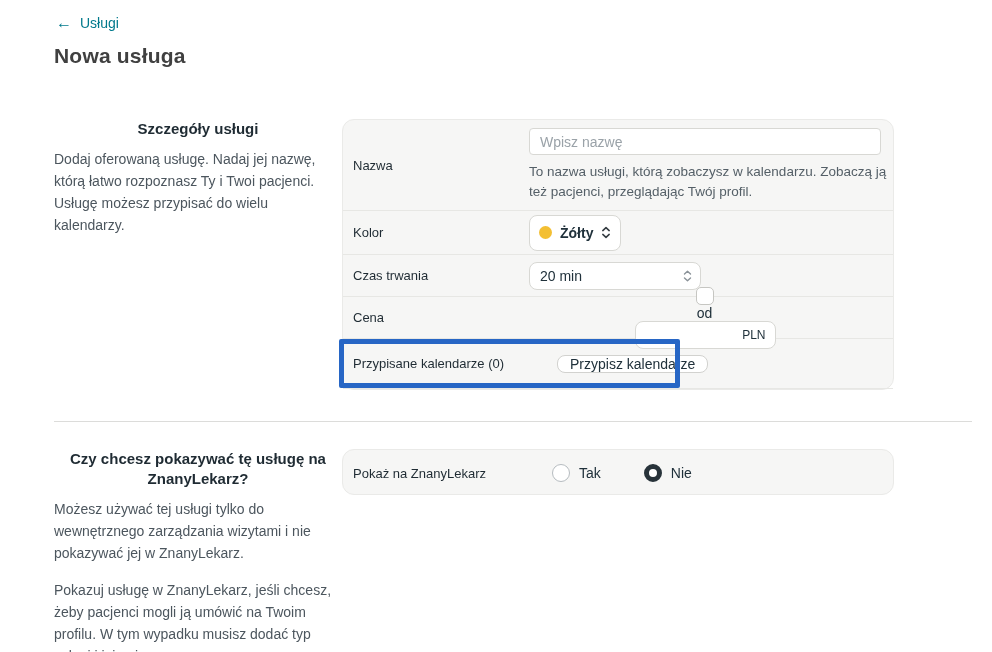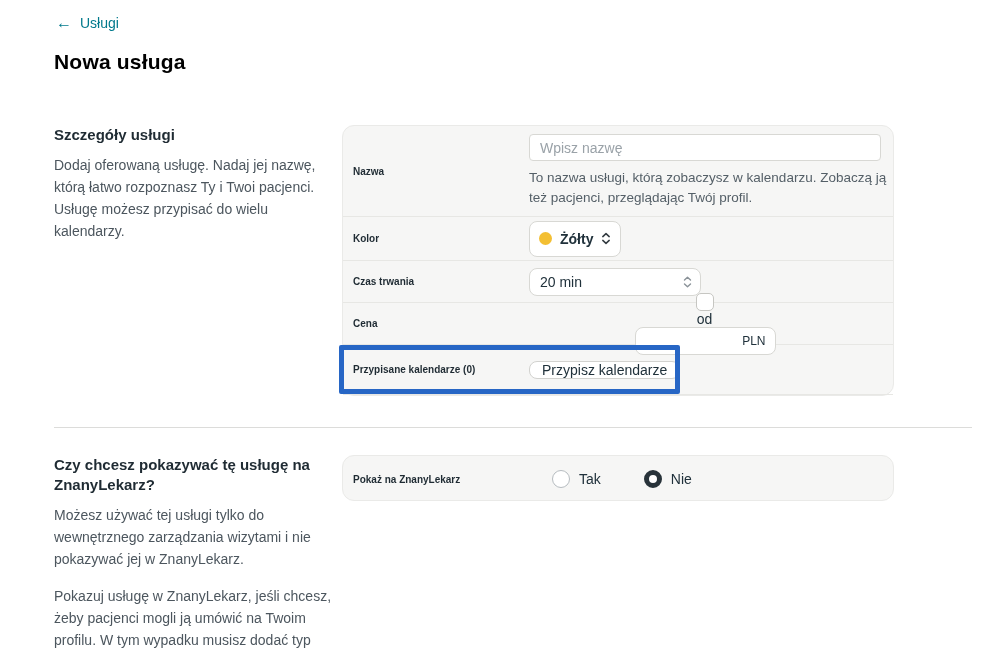--- a/index.html
+++ b/index.html
@@ -13,51 +13,51 @@
   }
   .page { padding: 14px 0 0 54px; }
 
   
   .back-link {
     display: inline-flex; align-items: center; gap: 8px;
     color: #00798c; font-size: 14px; text-decoration: none; cursor: pointer;
     margin-left: 2px;
   }
   .back-arrow { font-size: 16px; line-height: 1; }
-  h1.page-title { font-size: 21px; font-weight: 700; color: #000000; margin-top: 18px; letter-spacing: .2px; }
+  h1.page-title { font-size: 21px; font-weight: 700; color: #404040; margin-top: 12px; letter-spacing: .2px; }
 
   
   .section { display: flex; align-items: flex-start; }
   .section-1 { margin-top: 51px; }
   .left-col { width: 288px; flex-shrink: 0; }
-  .left-col h2 { font-size: 15px; font-weight: 700; color: #1f2b33; margin-bottom: 9px; line-height: 20px; }
+  .left-col h2 { font-size: 15px; font-weight: 700; color: #1f2b33; margin-bottom: 9px; line-height: 20px; text-align: center; }
   .left-col p { font-size: 14px; line-height: 22px; color: #4c565e; }
   .left-col p + p { margin-top: 15px; }
 
   
   .panel {
     width: 552px; background: #f6f6f5;
     border: 1px solid #eaeae8; border-radius: 12px;
     position: relative;
   }
   .row {
     display: flex; align-items: center;
     padding: 0 12px 0 10px;
     border-bottom: 1px solid #e7e7e4;
     position: relative;
   }
   .row:last-child { border-bottom: none; }
-  .row-label { width: 176px; flex-shrink: 0; font-size: 10px; font-weight: 700; color: #1f2b33; }
+  .row-label { width: 176px; flex-shrink: 0; font-size: 13px; font-weight: 400; color: #1f2b33; }
   .row-control { flex: 1; }
 
   .row-name { height: 91px; }
   .row-color { height: 44px; }
   .row-duration { height: 42px; }
   .row-price { height: 42px; }
-  .row-calendars { height: 50px; }
+  .row-calendars { height: 50px; gap: 28px; }
 
   .text-input {
     height: 27px; width: 352px;
     background: #fff; border: 1px solid #d8d8d4; border-radius: 4px;
     padding: 0 10px; font-size: 14px; color: #20313b;
     font-family: "Liberation Sans", sans-serif;
     outline: none;
   }
   .text-input::placeholder { color: #9aa2a8; }
   .helper { width: 368px; margin-top: 7px; font-size: 13.5px; line-height: 20px; color: #545f67; }

